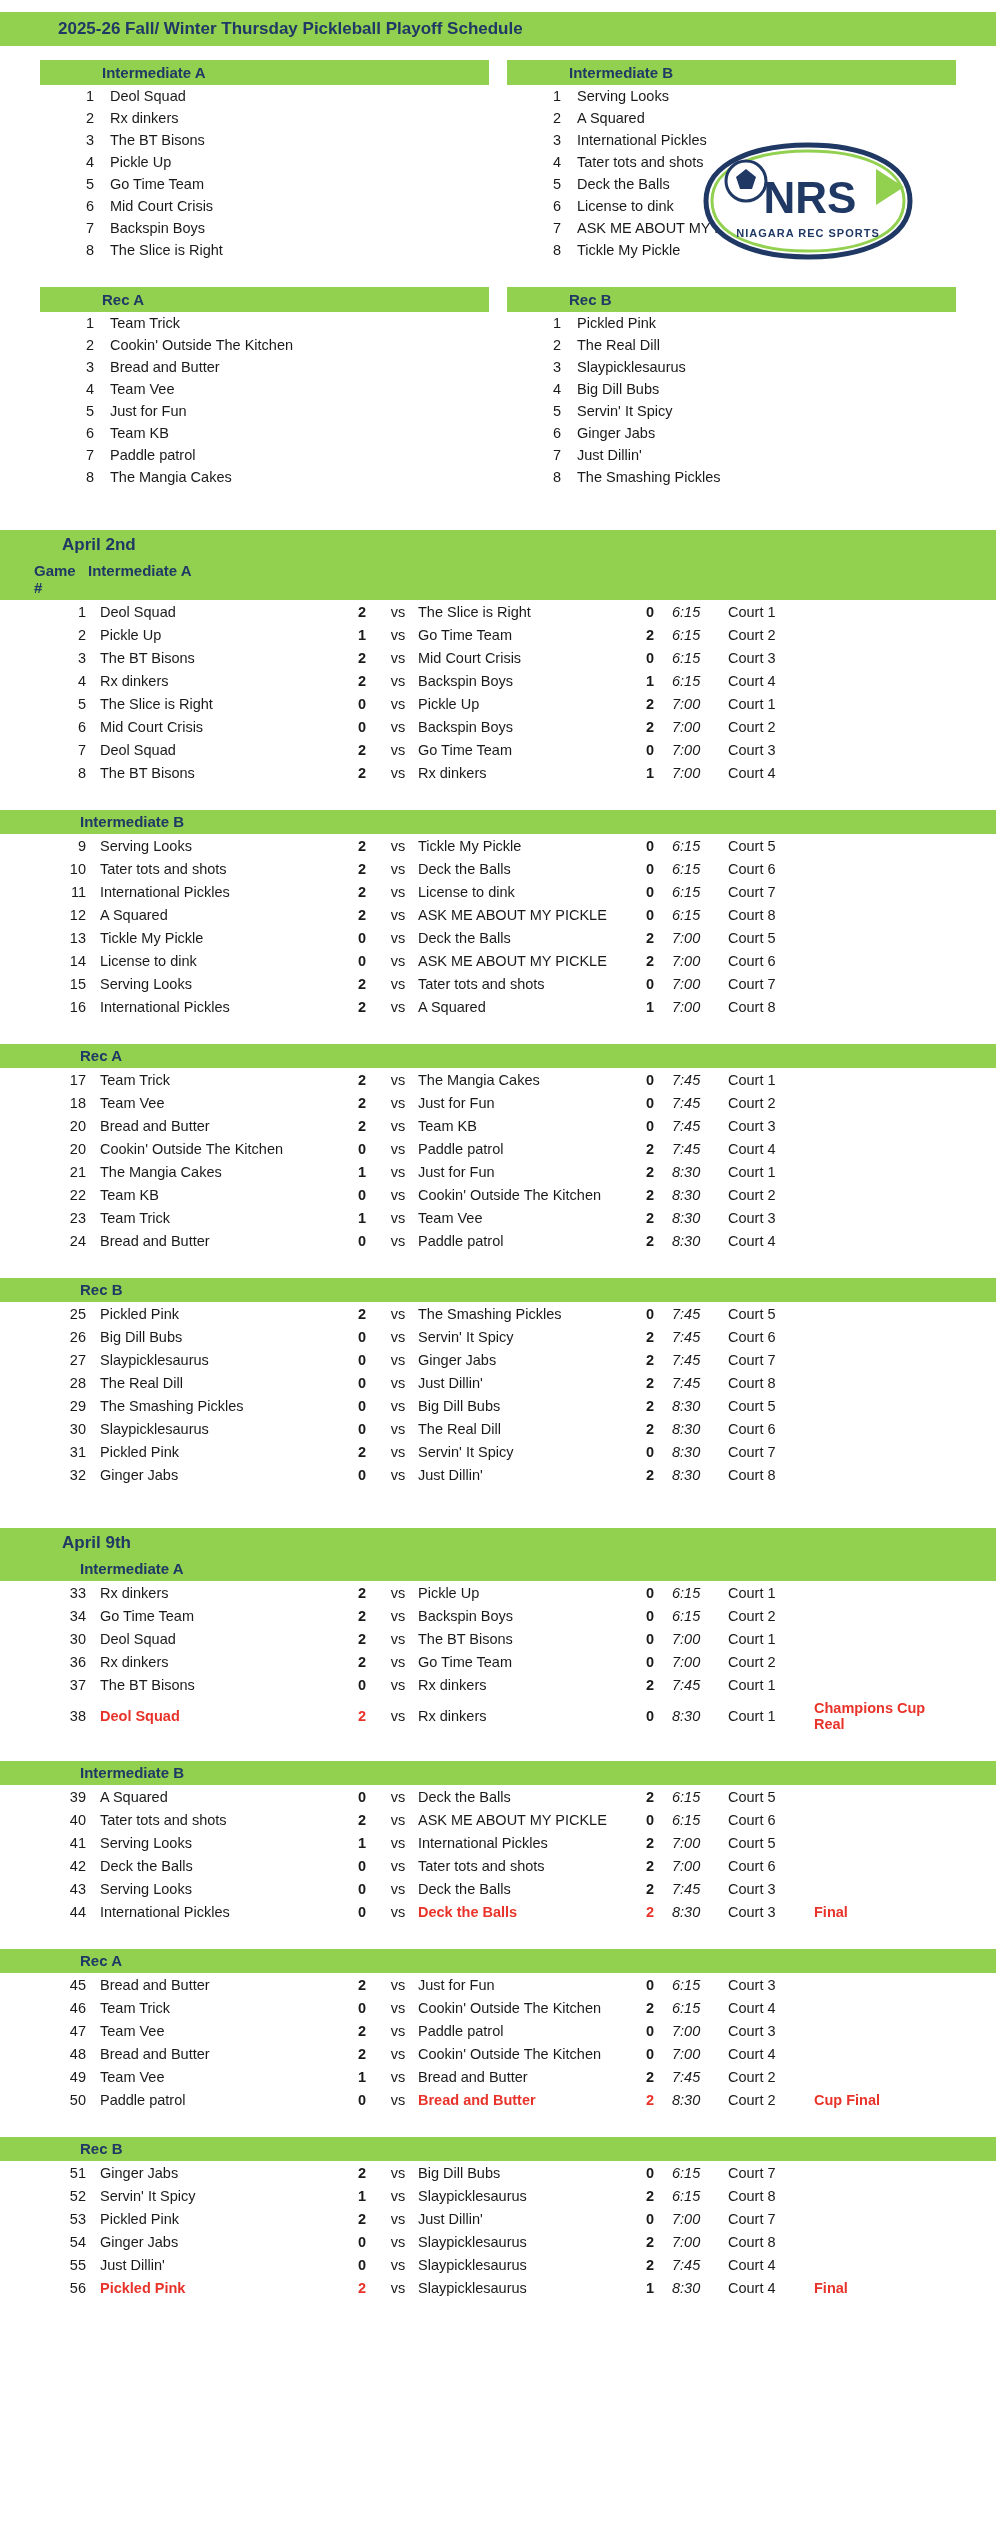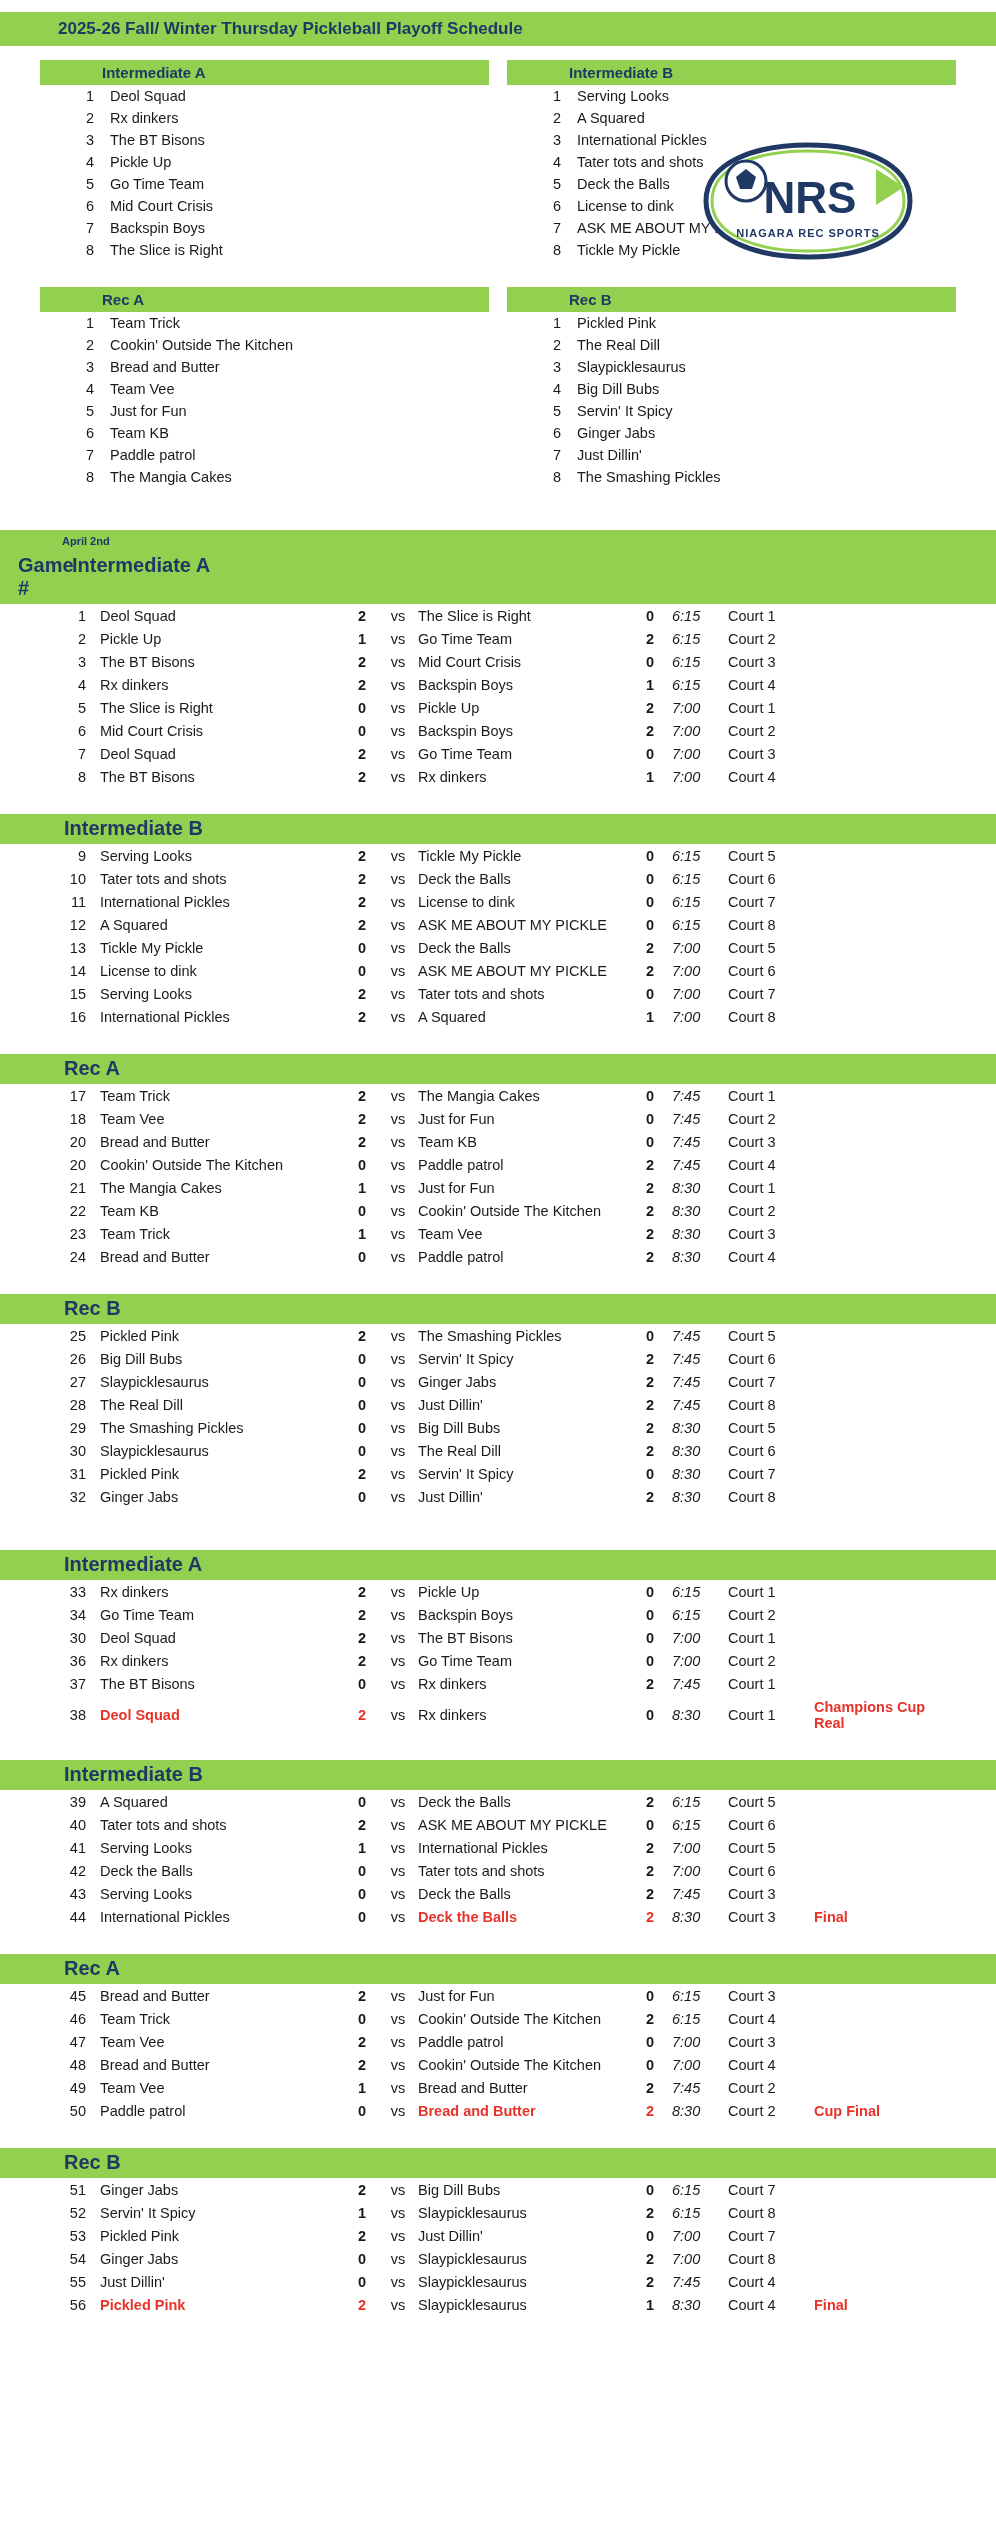--- a/index.html
+++ b/index.html
@@ -9,22 +9,22 @@
   .cols{display:flex;gap:18px;padding:0 40px;}
   .col{width:calc(50% - 9px);}
   .grp-head{background:#92d050;color:#1f3864;font-weight:bold;font-size:15px;padding:4px 0 4px 62px;}
   .team-row{display:flex;font-size:14.5px;padding:3px 0 3px 0;}
   .team-row .num{width:54px;text-align:right;padding-right:16px;color:#1a1a1a;}
   .team-row .nm{flex:1;}
   .spacer-sm{height:14px;}
   .spacer-md{height:26px;}
   .spacer-lg{height:42px;}
 
-  .date-head{background:#92d050;color:#1f3864;font-weight:bold;font-size:11px;padding:5px 0 4px 62px;}
-  .sub-head{background:#92d050;color:#1f3864;font-weight:bold;font-size:20px;padding:3px 0 4px 64px;display:flex;}
+  .date-head{background:#92d050;color:#1f3864;font-weight:bold;font-size:17px;padding:5px 0 4px 62px;}
+  .sub-head{background:#92d050;color:#1f3864;font-weight:bold;font-size:15px;padding:3px 0 4px 80px;display:flex;}
   .sub-head .gm{width:54px;margin-left:-54px;padding-left:8px;color:#1f3864;}
   .match-block{padding:0 40px;}
   .match{display:flex;align-items:center;font-size:14.5px;padding:3.5px 0;}
   .match .gno{width:46px;text-align:right;padding-right:14px;}
   .match .t1{width:246px;}
   .match .s1{width:32px;font-weight:bold;text-align:center;}
   .match .vs{width:40px;text-align:center;color:#1a1a1a;}
   .match .t2{width:216px;}
   .match .s2{width:32px;font-weight:bold;text-align:center;}
   .match .time{width:56px;text-align:left;padding-left:6px;font-style:italic;}
@@ -596,20 +596,21 @@
           <span class="time">8:30</span>
           <span class="court">Court 8</span>
           <span class="note"></span>
         </div>
     </div>
   </div>
 
   <div class="spacer-lg"></div>
 
   <div>
+    <div class="date-head">April 9th</div>
     <div class="sub-head">
         <span>Intermediate A</span>
       </div>
     <div class="match-block">
       <div class="match">
           <span class="gno">33</span>
           <span class="t1">Rx dinkers</span>
           <span class="s1">2</span>
           <span class="vs">vs</span>
           <span class="t2">Pickle Up</span>

